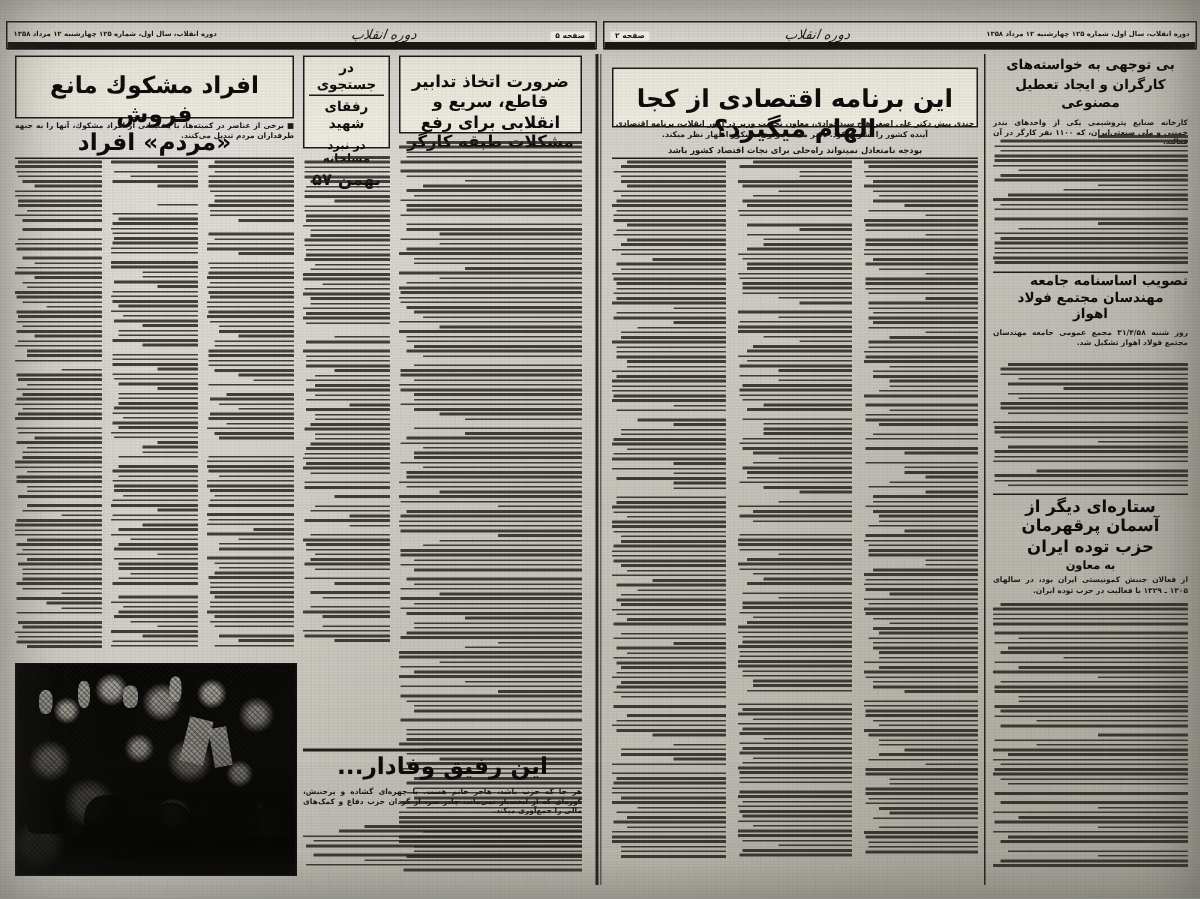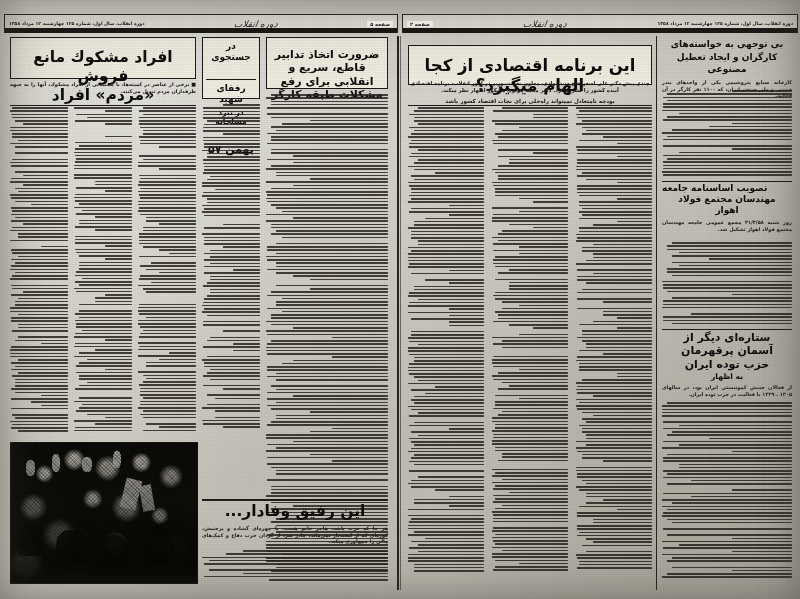--- a/index.html
+++ b/index.html
@@ -50,21 +50,21 @@
   .para-gap{height:3px}
   
   .hbox{position:absolute;border:1.6px solid #201e1b;background:#eceadf;box-sizing:border-box;padding:10px 4px;}
   .hl{font-weight:bold;color:#121110;text-align:center;line-height:1.22;}
   .hl.big{font-size:15.5px;letter-spacing:-.2px;}
   .hl.mid{font-size:11px;}
   .hl.sm{font-size:9px;}
   .hl.xs{font-size:7.6px;}
   .subhl{font-size:5.6px;text-align:center;color:#1c1a17;margin-top:2px;line-height:1.3;font-weight:bold;}
   .kicker{font-size:5px;line-height:1.35;color:#201e1a;text-align:justify;font-weight:bold;}
-  .uline{border-bottom:1.3px solid #201e1b;display:inline-block;padding-bottom:16px;}
+  .uline{border-bottom:1.3px solid #201e1b;display:inline-block;padding-bottom:0px;}
   .rule{height:1.4px;background:#242220;margin:3px 0;}
   .rule.thick{height:2.4px;}
   
   .photo{position:absolute;background:#100f0e;overflow:hidden;border:1px solid #171613;}
   .photo .hts{position:absolute;inset:0;opacity:.95;
     background-image:
       radial-gradient(circle at 18% 22%, #d8d6cc 0 4px, rgba(0,0,0,0) 9px),
       radial-gradient(circle at 34% 12%, #cfcdc3 0 5px, rgba(0,0,0,0) 11px),
       radial-gradient(circle at 52% 18%, #bdbbb1 0 6px, rgba(0,0,0,0) 13px),
       radial-gradient(circle at 70% 14%, #c8c6bc 0 5px, rgba(0,0,0,0) 10px),
@@ -586,21 +586,21 @@
         <div class="ln s1"></div>
         <div class="ln s4"></div>
         <div class="ln s4"></div>
         <div class="ln s2"></div>
       </div>
 
     <div class="hbox" style="left:198px;top:27px;width:58px;height:62px;padding:3px 3px;">
       <div class="hl sm" style="text-align:center"><span class="uline">در جستجوی</span></div>
       <div class="hl sm" style="margin-top:3px">رفقای شهید</div>
       <div class="hl xs" style="margin-top:3px">در نبرد مسلحانه</div>
-      <div class="hl mid" style="margin-top:17px">بهمن ۵۷</div>
+      <div class="hl mid" style="margin-top:3px">بهمن ۵۷</div>
     </div>
     <div class="col lines tight" id="Lc5" style="left:198px;top:94px;width:58px;">
         <div class="ln s7"></div>
         <div class="ln s3"></div>
         <div class="ln s3"></div>
         <div class="ln s3"></div>
         <div class="ln s3"></div>
         <div class="ln s4"></div>
         <div class="ln s2"></div>
         <div class="ln s3"></div>
@@ -1214,21 +1214,21 @@
         <div class="ln s2"></div>
         <div class="ln s3"></div>
         <div class="ln s3"></div>
         <div class="ln s3"></div>
         <div class="ln s1"></div>
         <div class="ln s3"></div>
       </div>
 
     <div class="rule" style="position:absolute;left:658px;top:168px;width:130px;"></div>
     <div class="col" style="left:658px;top:173px;width:130px;">
-      <div class="hl sm" style="text-align:left">تصویب اساسنامه جامعه</div>
+      <div class="hl sm" style="text-align:right">تصویب اساسنامه جامعه</div>
       <div class="hl sm">مهندسان مجتمع فولاد</div>
       <div class="hl sm">اهواز</div>
       <div class="kicker" style="margin-top:3px">روز شنبه ۳۱/۴/۵۸ مجمع عمومی جامعه مهندسان مجتمع فولاد اهواز تشکیل شد.</div>
     </div>
     <div class="col lines tight" id="Sc2" style="left:658px;top:232px;width:130px;">
         <div class="ln s4"></div>
         <div class="ln s2"></div>
         <div class="ln s2"></div>
         <div class="ln s5"></div>
         <div class="ln s4"></div>
@@ -1253,21 +1253,21 @@
         <div class="ln s3"></div>
         <div class="ln s3"></div>
         <div class="ln s4"></div>
       </div>
 
     <div class="rule" style="position:absolute;left:658px;top:316px;width:130px;"></div>
     <div class="col" style="left:658px;top:321px;width:130px;">
       <div class="hl mid" style="text-align:center">ستاره‌ای دیگر از</div>
       <div class="hl mid">آسمان پرقهرمان</div>
       <div class="hl mid">حزب توده ایران</div>
-      <div class="hl xs" style="margin-top:1px">به اظهار</div>
+      <div class="hl xs" style="margin-top:1px">به معاون</div>
       <div class="kicker" style="margin-top:3px">از فعالان جنبش کمونیستی ایران بود، در سالهای ۱۳۰۵ ـ ۱۳۲۹ با فعالیت در حزب توده ایران.</div>
     </div>
     <div class="col lines tight" id="Sc3" style="left:658px;top:392px;width:130px;">
         <div class="ln s2"></div>
         <div class="ln s1"></div>
         <div class="ln s1"></div>
         <div class="ln s1"></div>
         <div class="ln s1"></div>
         <div class="para-gap"></div>
         <div class="ln s3"></div>

